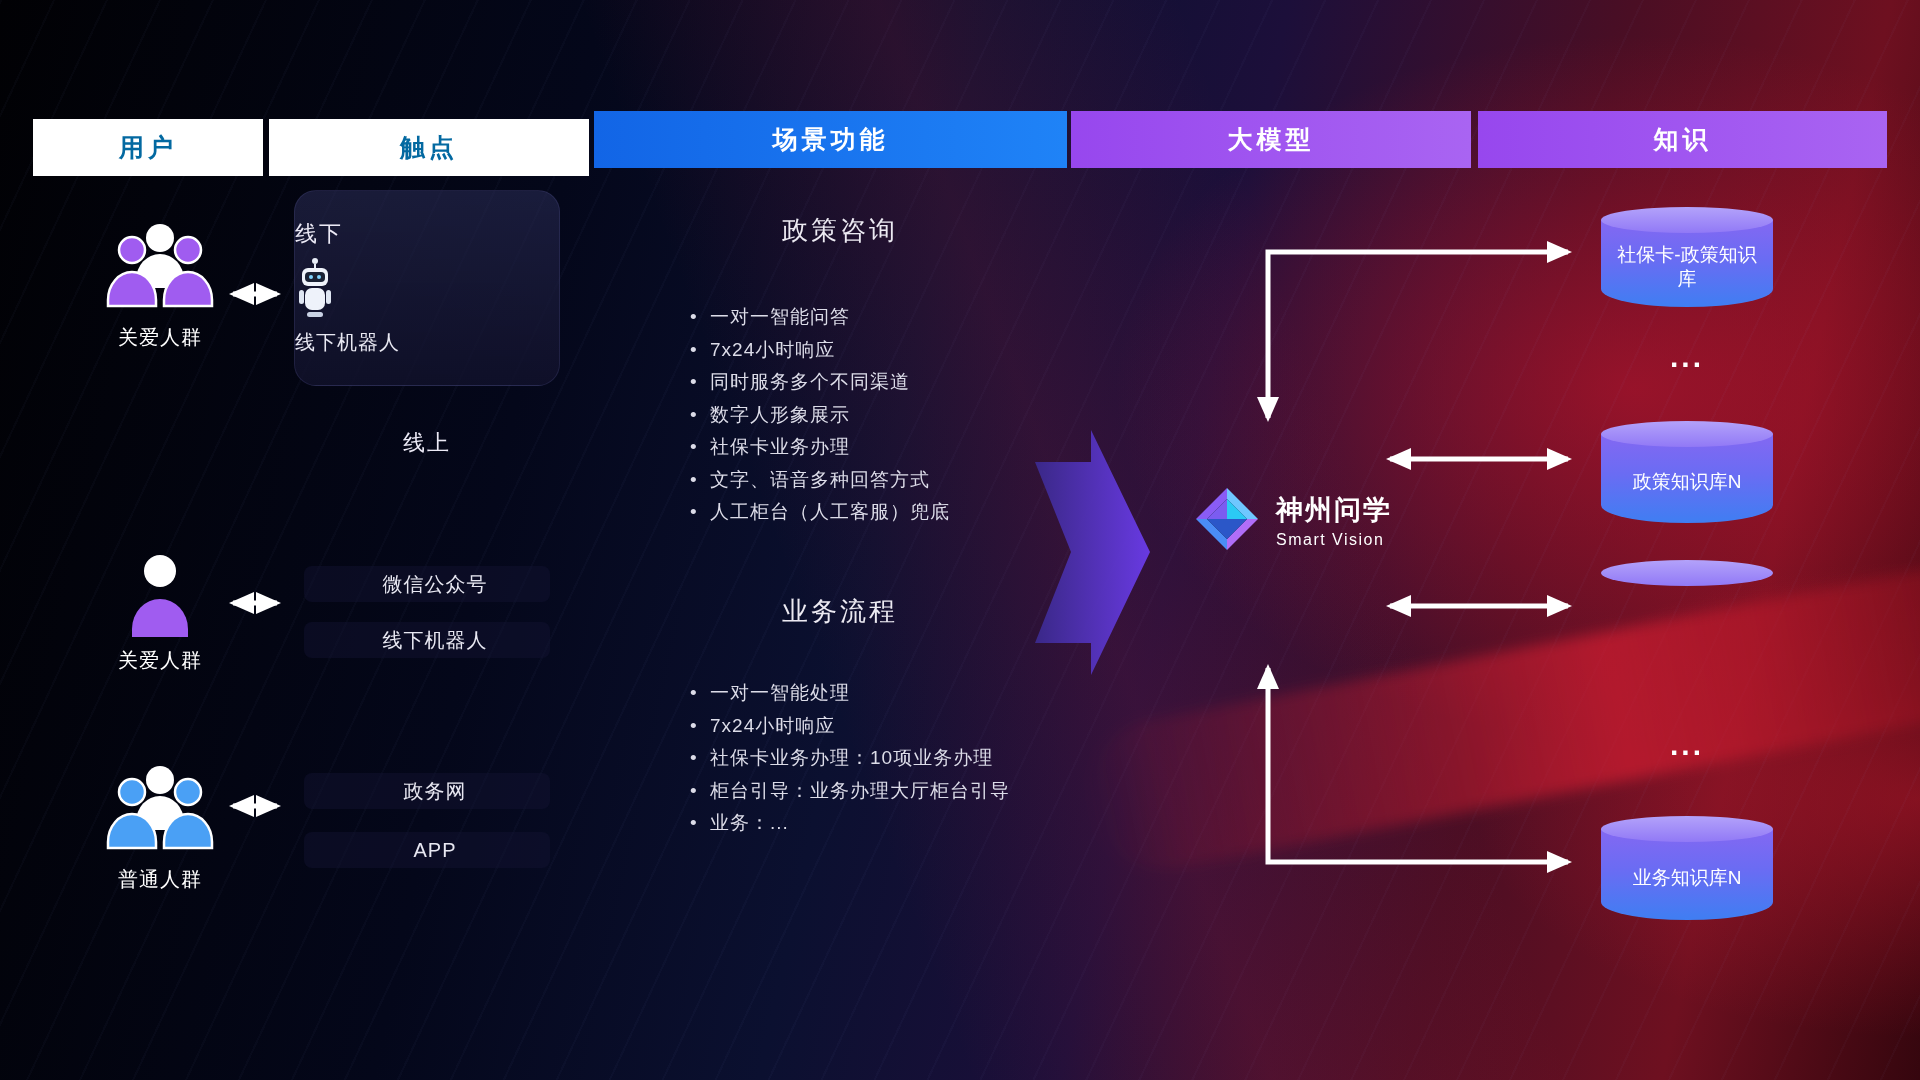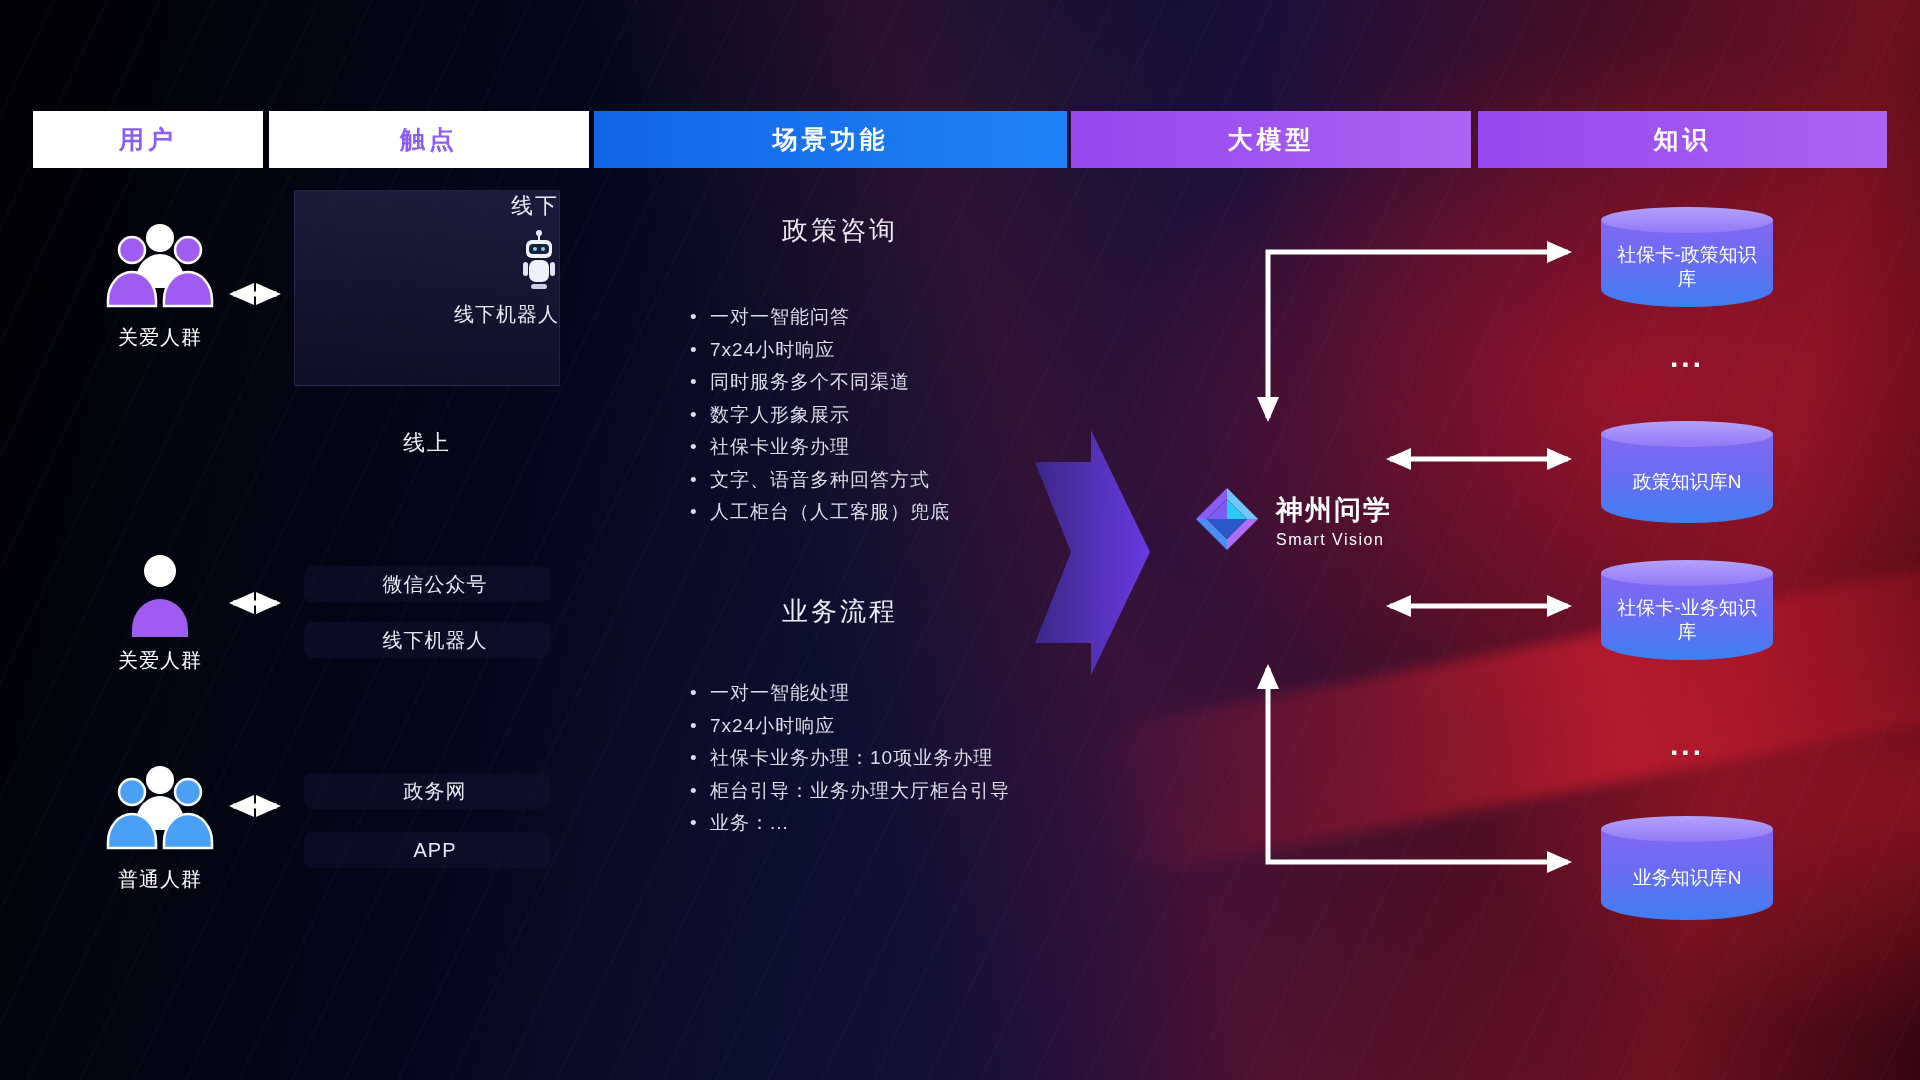--- a/index.html
+++ b/index.html
@@ -20,34 +20,34 @@
     position: absolute; right: -140px; top: 640px; width: 980px; height: 150px;
     background: linear-gradient(90deg, transparent 0%, rgba(215,30,50,.65) 55%, rgba(120,12,24,.4) 100%);
     border-radius: 90px; transform: rotate(-11deg); filter: blur(7px); pointer-events:none;
   }
 
   .hdr {
     position: absolute; top: 111px; height: 57px;
     display: flex; align-items: center; justify-content: center;
     font-size: 25px; font-weight: bold; letter-spacing: 4px;
   }
-  .hdr-white  { background: #ffffff; color: #8b5cf6; }
+  .hdr-white  { background: #ffffff; color: #0369a1; margin-top: 8px; }
   .hdr-blue   { background: linear-gradient(90deg,#1265e6,#1f83f7); color: #fff; }
   .hdr-purple { background: linear-gradient(90deg,#9747ee,#a964f2); color: #fff; }
 
   .user { position: absolute; width: 160px; text-align: center; }
   .user-icon { display: flex; justify-content: center; }
   .user-label { margin-top: 10px; color: #ffffff; font-size: 20px; letter-spacing: 1px; }
 
   .offline-box {
     position: absolute; left: 294px; top: 190px; width: 266px; height: 196px;
-    border-radius: 2px; text-align: right;
+    border-radius: 22px; text-align: left;
     background: linear-gradient(180deg, rgba(44,46,88,.55), rgba(18,18,44,.8));
     border: 1px solid rgba(130,130,210,.15);
-    padding-top: 0;
+    padding-top: 28px;
   }
   .tp-big { color: #eceaf6; font-size: 22px; letter-spacing: 2px; }
   .tp-robot { margin-top: 8px; }
   .tp-robot-label { margin-top: 6px; color: #e8e8f2; font-size: 20px; letter-spacing: 1px; }
   .tp-online-title { position: absolute; left: 294px; width: 266px; top: 428px; text-align: center; }
   .tp-pill {
     position: absolute; left: 304px; width: 246px; height: 36px; line-height: 36px;
     text-align: center; color: #e8e8f2; font-size: 20px; letter-spacing: 1px;
     background: rgba(20,20,52,.45); border-radius: 8px; padding-left: 16px;
   }
@@ -222,21 +222,20 @@
     <div class="cyl-top"></div>
     <div class="cyl-body">社保卡-政策知识库</div>
   </div>
   <div class="ellipsis" style="top:340px">...</div>
   <div class="cyl" style="top:421px;height:102px">
     <div class="cyl-top"></div>
     <div class="cyl-body">政策知识库N</div>
   </div>
   <div class="cyl" style="top:560px;height:100px">
     <div class="cyl-top"></div>
-    <div class="cyl-body">社保卡-业务知识库</div>
   </div>
   <div class="ellipsis" style="top:728px">...</div>
   <div class="cyl" style="top:816px;height:104px">
     <div class="cyl-top"></div>
     <div class="cyl-body">业务知识库N</div>
   </div>
 
   <svg class="overlay" width="1920" height="1080" viewBox="0 0 1920 1080">
     <defs>
       <marker id="ah" markerWidth="5" markerHeight="4.4" refX="4.2" refY="2.2" orient="auto-start-reverse">

